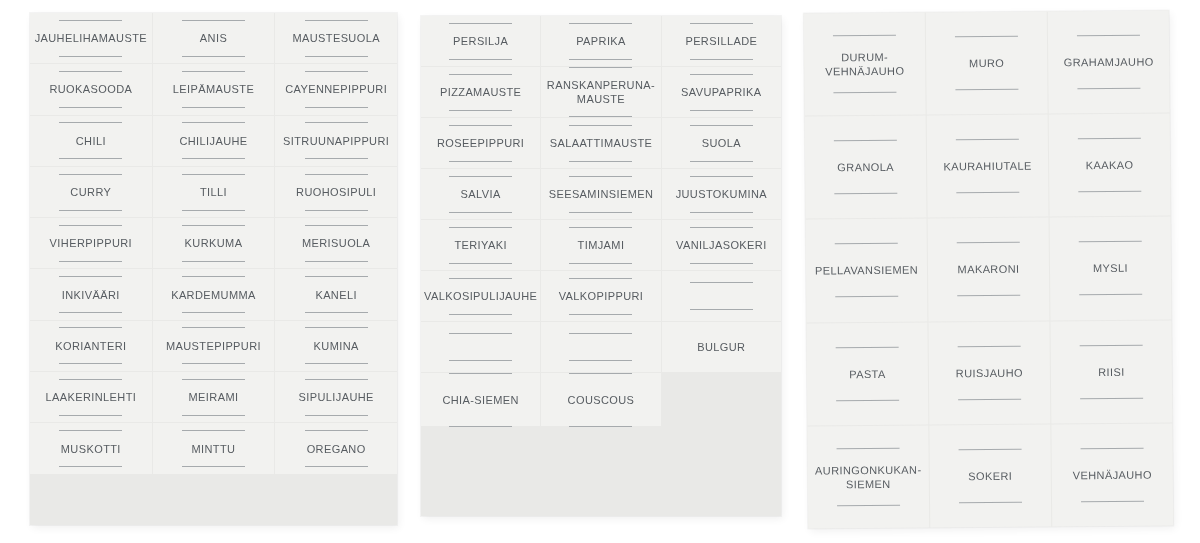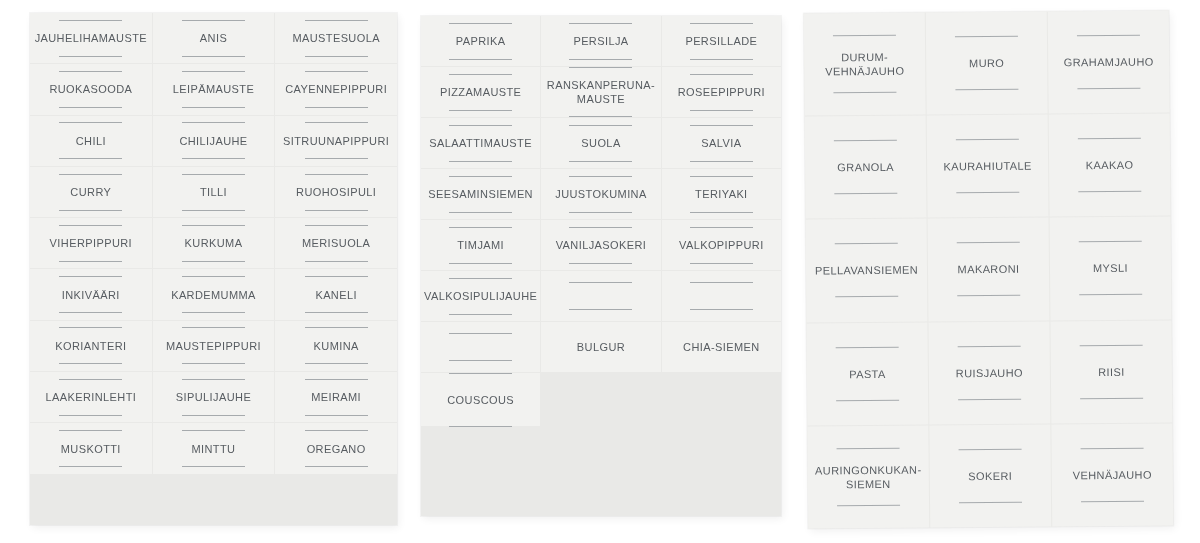--- a/index.html
+++ b/index.html
@@ -172,26 +172,26 @@
       <span class="label-text">KUMINA</span>
       <span class="rule bottom"></span>
     </div>
     <div class="cell">
       <span class="rule top"></span>
       <span class="label-text">LAAKERINLEHTI</span>
       <span class="rule bottom"></span>
     </div>
     <div class="cell">
       <span class="rule top"></span>
+      <span class="label-text">MEIRAMI</span>
+      <span class="rule bottom"></span>
+    </div>
+    <div class="cell">
+      <span class="rule top"></span>
       <span class="label-text">SIPULIJAUHE</span>
-      <span class="rule bottom"></span>
-    </div>
-    <div class="cell">
-      <span class="rule top"></span>
-      <span class="label-text">MEIRAMI</span>
       <span class="rule bottom"></span>
     </div>
     <div class="cell">
       <span class="rule top"></span>
       <span class="label-text">MUSKOTTI</span>
       <span class="rule bottom"></span>
     </div>
     <div class="cell">
       <span class="rule top"></span>
       <span class="label-text">MINTTU</span>
@@ -199,45 +199,50 @@
     </div>
     <div class="cell">
       <span class="rule top"></span>
       <span class="label-text">OREGANO</span>
       <span class="rule bottom"></span>
     </div>
   </div>
 <div class="sheet s2">
     <div class="cell">
       <span class="rule top"></span>
+      <span class="label-text">PERSILJA</span>
+      <span class="rule bottom"></span>
+    </div>
+    <div class="cell">
+      <span class="rule top"></span>
       <span class="label-text">PAPRIKA</span>
       <span class="rule bottom"></span>
     </div>
     <div class="cell">
       <span class="rule top"></span>
-      <span class="label-text">PERSILJA</span>
-      <span class="rule bottom"></span>
-    </div>
-    <div class="cell">
-      <span class="rule top"></span>
       <span class="label-text">PERSILLADE</span>
       <span class="rule bottom"></span>
     </div>
     <div class="cell">
       <span class="rule top"></span>
       <span class="label-text">PIZZAMAUSTE</span>
       <span class="rule bottom"></span>
     </div>
     <div class="cell">
       <span class="rule top"></span>
       <span class="label-text">RANSKANPERUNA-MAUSTE</span>
       <span class="rule bottom"></span>
     </div>
     <div class="cell">
       <span class="rule top"></span>
+      <span class="label-text">SAVUPAPRIKA</span>
+      <span class="rule bottom"></span>
+    </div>
+    <div class="cell">
+      <span class="rule top"></span>
       <span class="label-text">ROSEEPIPPURI</span>
       <span class="rule bottom"></span>
     </div>
     <div class="cell">
       <span class="rule top"></span>
       <span class="label-text">SALAATTIMAUSTE</span>
       <span class="rule bottom"></span>
     </div>
     <div class="cell">
       <span class="rule top"></span>
@@ -269,26 +274,26 @@
       <span class="label-text">TIMJAMI</span>
       <span class="rule bottom"></span>
     </div>
     <div class="cell">
       <span class="rule top"></span>
       <span class="label-text">VANILJASOKERI</span>
       <span class="rule bottom"></span>
     </div>
     <div class="cell">
       <span class="rule top"></span>
+      <span class="label-text">VALKOSIPULIJAUHE</span>
+      <span class="rule bottom"></span>
+    </div>
+    <div class="cell">
+      <span class="rule top"></span>
       <span class="label-text">VALKOPIPPURI</span>
-      <span class="rule bottom"></span>
-    </div>
-    <div class="cell">
-      <span class="rule top"></span>
-      <span class="label-text">VALKOSIPULIJAUHE</span>
       <span class="rule bottom"></span>
     </div>
     <div class="cell">
       <span class="rule top"></span>
       <span class="label-text"></span>
       <span class="rule bottom"></span>
     </div>
     <div class="cell">
       <span class="rule top"></span>
       <span class="label-text"></span>

